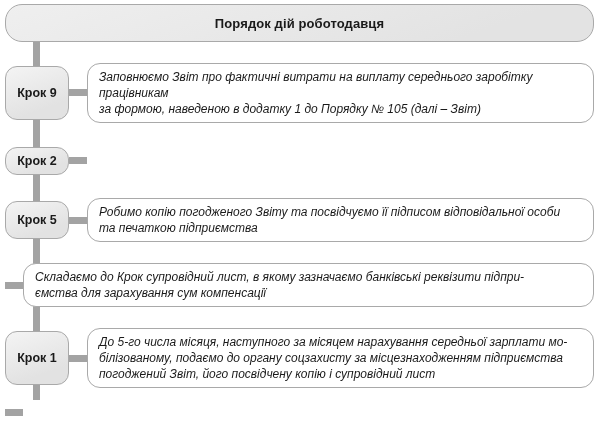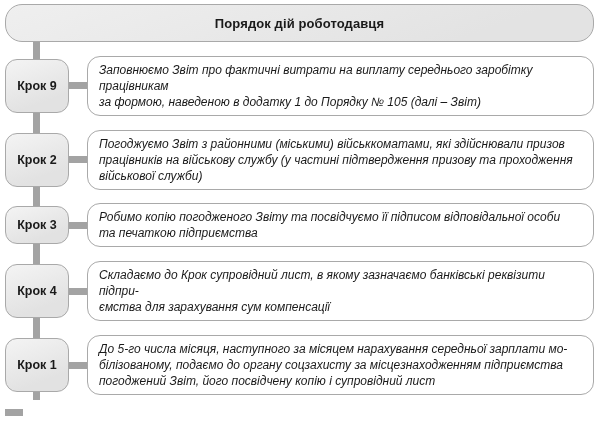--- a/index.html
+++ b/index.html
@@ -112,42 +112,34 @@
       <div class="step-text">Заповнюємо Звіт про фактичні витрати на виплату середнього заробітку працівникам
 за формою, наведеною в додатку 1 до Порядку № 105 (далі – Звіт)</div>
     </div>
   </div>
 
   <div class="row">
     <div class="step-box">
       <span class="step-label">Крок 2</span>
     </div>
     <div class="h-conn"></div>
-    <div class="text-box">
-      <div class="step-text">Погоджуємо Звіт з районними (міськими) військкоматами, які здійснювали призов
-працівників на військову службу (у частині підтвердження призову та проходження
-військової служби)</div>
-    </div>
   </div>
 
   <div class="row">
     <div class="step-box">
-      <span class="step-label">Крок 3</span>
+      <span class="step-label">Крок 5</span>
     </div>
     <div class="h-conn"></div>
     <div class="text-box">
       <div class="step-text">Робимо копію погодженого Звіту та посвідчуємо її підписом відповідальної особи
 та печаткою підприємства</div>
     </div>
   </div>
 
   <div class="row">
-    <div class="step-box">
-      <span class="step-label">Крок 4</span>
-    </div>
     <div class="h-conn"></div>
     <div class="text-box">
       <div class="step-text">Складаємо до Крок супровідний лист, в якому зазначаємо банківські реквізити підпри-
 ємства для зарахування сум компенсації</div>
     </div>
   </div>
 
   <div class="row">
     <div class="step-box">
       <span class="step-label">Крок 1</span>

